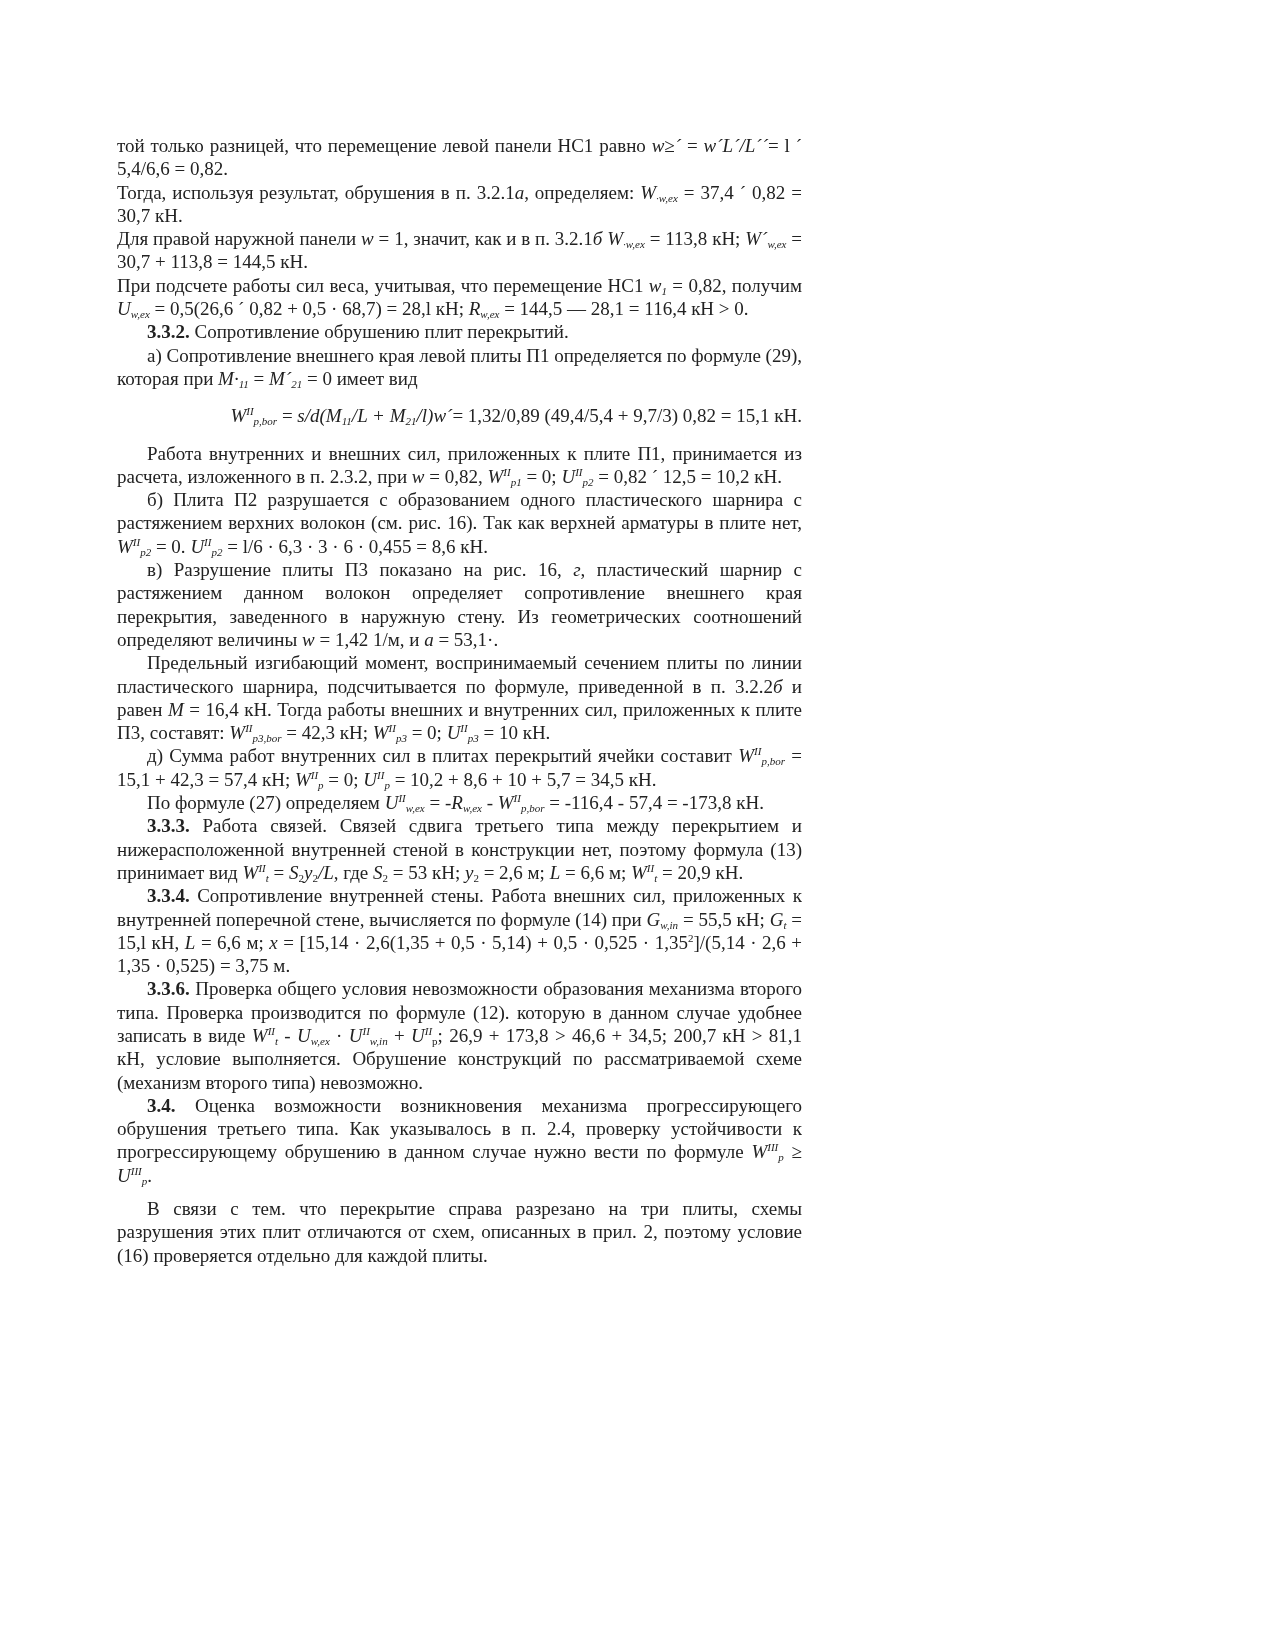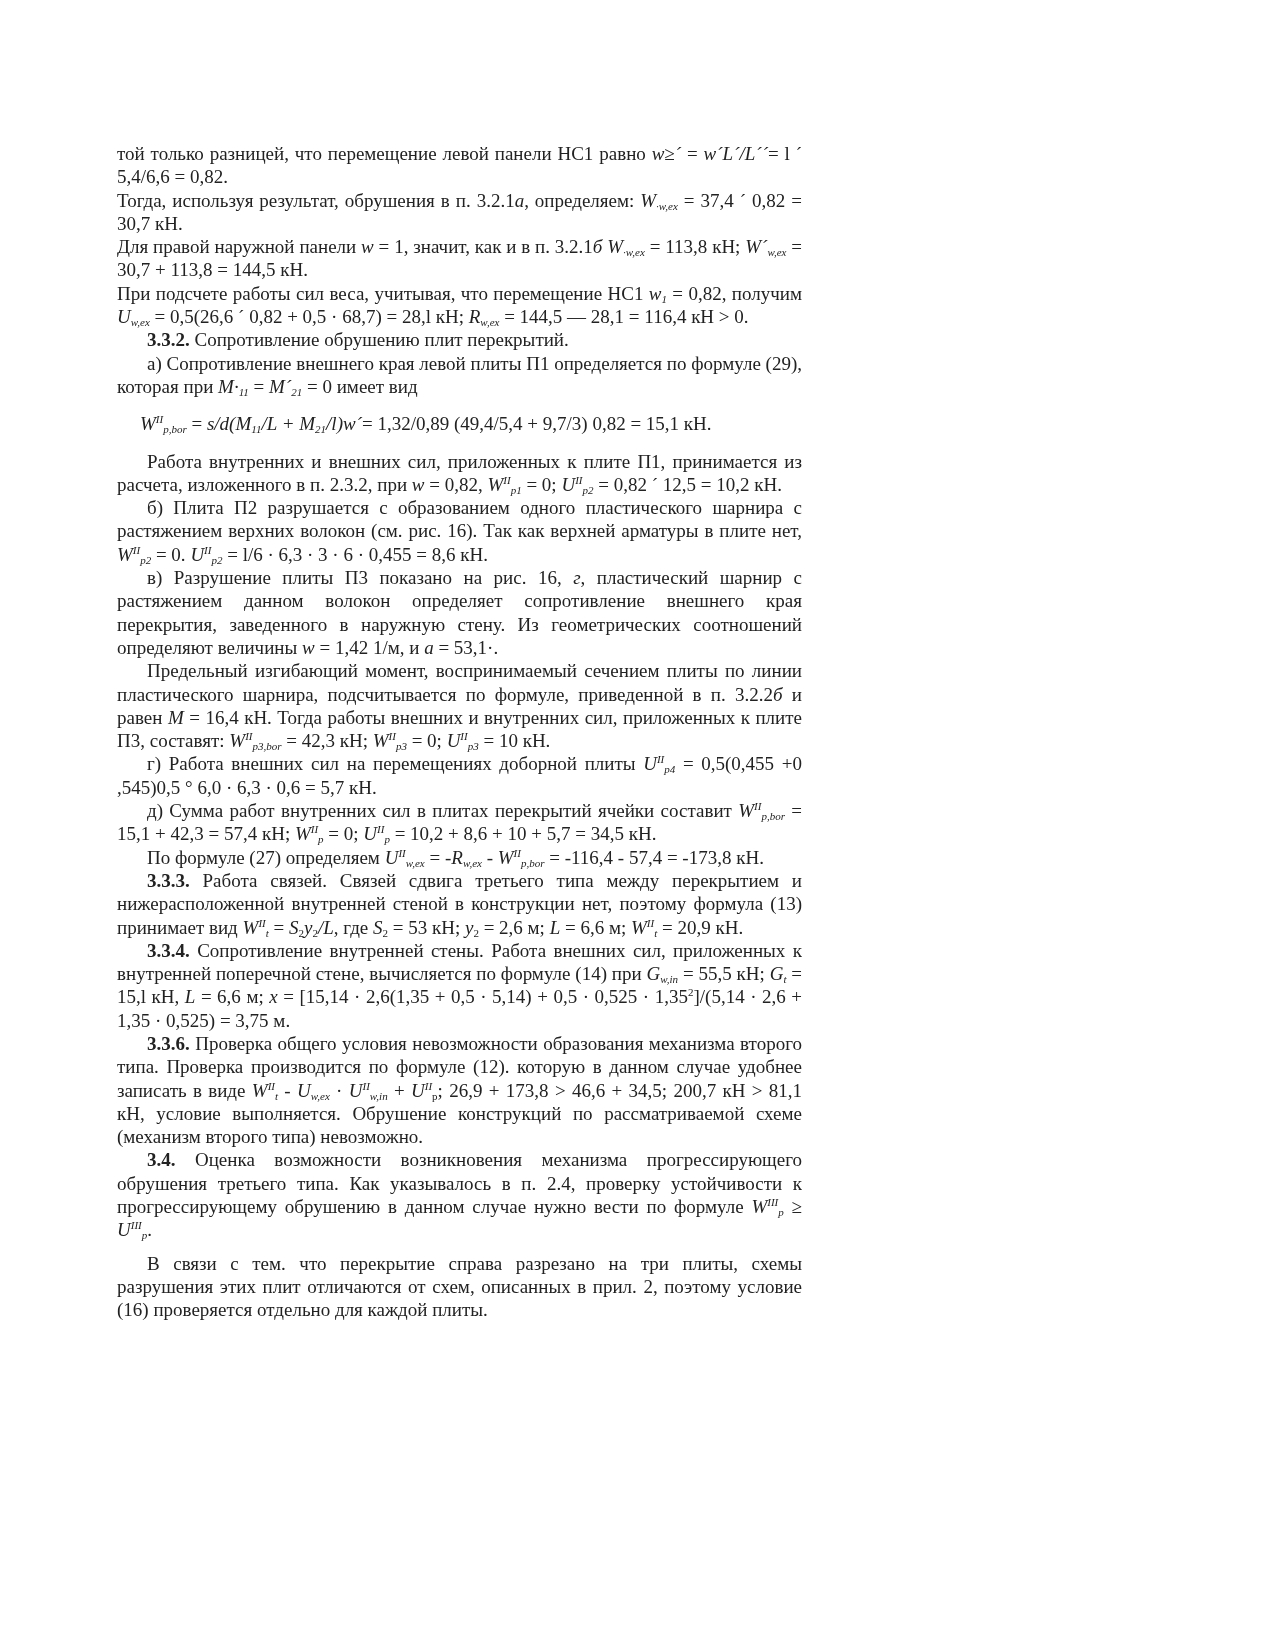--- a/index.html
+++ b/index.html
@@ -1,24 +1,24 @@
 <!DOCTYPE html>
 <html><head>
 <meta charset="utf-8">
 <style>
   html, body { margin:0; padding:0; background:#ffffff; }
   body { width:1275px; height:1651px; position:relative; overflow:hidden; }
   .page {
-    position:absolute; left:117px; top:142px; width:685px;
+    position:absolute; left:117px; top:134px; width:685px;
     font-family:"Liberation Serif", "DejaVu Serif", serif;
     font-size:19px; line-height:23.3px; color:#222222;
   }
   .p { margin:0; text-align:justify; }
   .ind { text-indent:30px; }
-  .formula { margin:14px 0 14px 23px; text-align:left; }
+  .formula { margin:14px 0 14px 23px; text-align:right; }
   b { font-weight:bold; }
   i { font-style:italic; }
   sub, sup { font-size:11px; line-height:0; }
   sub { vertical-align:-3px; }
   sup { vertical-align:7px; }
 </style>
 </head>
 <body>
 
 <div class="page">
@@ -38,21 +38,20 @@
   <p class="p formula"><i>W</i><sup><i>II</i></sup><sub><i>p,bor</i></sub><span> = </span><i>s/d(M</i><sub><i>11</i></sub><i>/L + M</i><sub><i>21</i></sub><i>/l</i><i>)w´</i><span>= 1,32/0,89 (49,4/5,4 + 9,7/3) 0,82 = 15,1 кН.</span></p>
 
   <p class="p ind"><span>Работа внутренних и внешних сил, приложенных к плите П1, принимается из расчета, изложенного в п. 2.3.2, при </span><i>w</i><span> = 0,82, </span><i>W</i><sup><i>II</i></sup><sub><i>p1</i></sub><span> = 0; </span><i>U</i><sup><i>II</i></sup><sub><i>p2</i></sub><span> = 0,82 ´ 12,5 = 10,2 кН.</span></p>
 
   <p class="p ind"><span>б) Плита П2 разрушается с образованием одного пластического шарнира с растяжением верхних волокон (см. рис. 16). Так как верхней арматуры в плите нет, </span><i>W</i><sup><i>II</i></sup><sub><i>p2</i></sub><span> = 0. </span><i>U</i><sup><i>II</i></sup><sub><i>p2</i></sub><span> = l/6 · 6,3 · 3 · 6 · 0,455 = 8,6 кН.</span></p>
 
   <p class="p ind"><span>в) Разрушение плиты П3 показано на рис. 16, </span><i>г</i><span>, пластический шарнир с растяжением данном волокон определяет сопротивление внешнего края перекрытия, заведенного в наружную стену. Из геометрических соотношений определяют величины </span><i>w</i><span> = 1,42 1/м, и </span><i>a</i><span> = 53,1·.</span></p>
 
   <p class="p ind"><span>Предельный изгибающий момент, воспринимаемый сечением плиты по линии пластического шарнира, подсчитывается по формуле, приведенной в п. 3.2.2</span><i>б</i><span> и равен </span><i>M</i><span> = 16,4 кН. Тогда работы внешних и внутренних сил, приложенных к плите П3, составят: </span><i>W</i><sup><i>II</i></sup><sub><i>p3,bor</i></sub><span> = 42,3 кН; </span><i>W</i><sup><i>II</i></sup><sub><i>p3</i></sub><span> = 0; </span><i>U</i><sup><i>II</i></sup><sub><i>p3</i></sub><span> = 10 кН.</span></p>
 
-  <p class="p ind"><span>г) Работа внешних сил на перемещениях доборной плиты </span><i>U</i><sup><i>II</i></sup><sub><i>p4</i></sub><span> = 0,5(0,455 +0 ,545)0,5 ° 6,0 · 6,3 · 0,6 = 5,7 кН.</span></p>
 
   <p class="p ind"><span>д) Сумма работ внутренних сил в плитах перекрытий ячейки составит </span><i>W</i><sup><i>II</i></sup><sub><i>p,bor</i></sub><span> = 15,1 + 42,3 = 57,4 кН; </span><i>W</i><sup><i>II</i></sup><sub><i>p</i></sub><span> = 0; </span><i>U</i><sup><i>II</i></sup><sub><i>p</i></sub><span> = 10,2 + 8,6 + 10 + 5,7 = 34,5 кН.</span></p>
 
   <p class="p ind"><span>По формуле (27) определяем </span><i>U</i><sup><i>II</i></sup><sub><i>w,ex</i></sub><span> = -</span><i>R</i><sub><i>w,ex</i></sub><span> - </span><i>W</i><sup><i>II</i></sup><sub><i>p,bor</i></sub><span> = -116,4 - 57,4 = -173,8 кН.</span></p>
 
   <p class="p ind"><b>3.3.3.</b><span> Работа связей. Связей сдвига третьего типа между перекрытием и нижерасположенной внутренней стеной в конструкции нет, поэтому формула (13) принимает вид </span><i>W</i><sup><i>II</i></sup><sub><i>t</i></sub><span> = </span><i>S</i><sub>2</sub><i>y</i><sub>2</sub><i>/L</i><span>, где </span><i>S</i><sub>2</sub><span> = 53 кН; </span><i>y</i><sub>2</sub><span> = 2,6 м; </span><i>L</i><span> = 6,6 м; </span><i>W</i><sup><i>II</i></sup><sub><i>t</i></sub><span> = 20,9 кН.</span></p>
 
   <p class="p ind"><b>3.3.4.</b><span> Сопротивление внутренней стены. Работа внешних сил, приложенных к внутренней поперечной стене, вычисляется по формуле (14) при </span><i>G</i><sub><i>w,in</i></sub><span> = 55,5 кН; </span><i>G</i><sub><i>t</i></sub><span> = 15,l кН, </span><i>L</i><span> = 6,6 м; </span><i>x</i><span> = [15,14 · 2,6(1,35 + 0,5 · 5,14) + 0,5 · 0,525 · 1,35</span><sup>2</sup><span>]/(5,14 · 2,6 + 1,35 · 0,525) = 3,75 м.</span></p>
 
 

